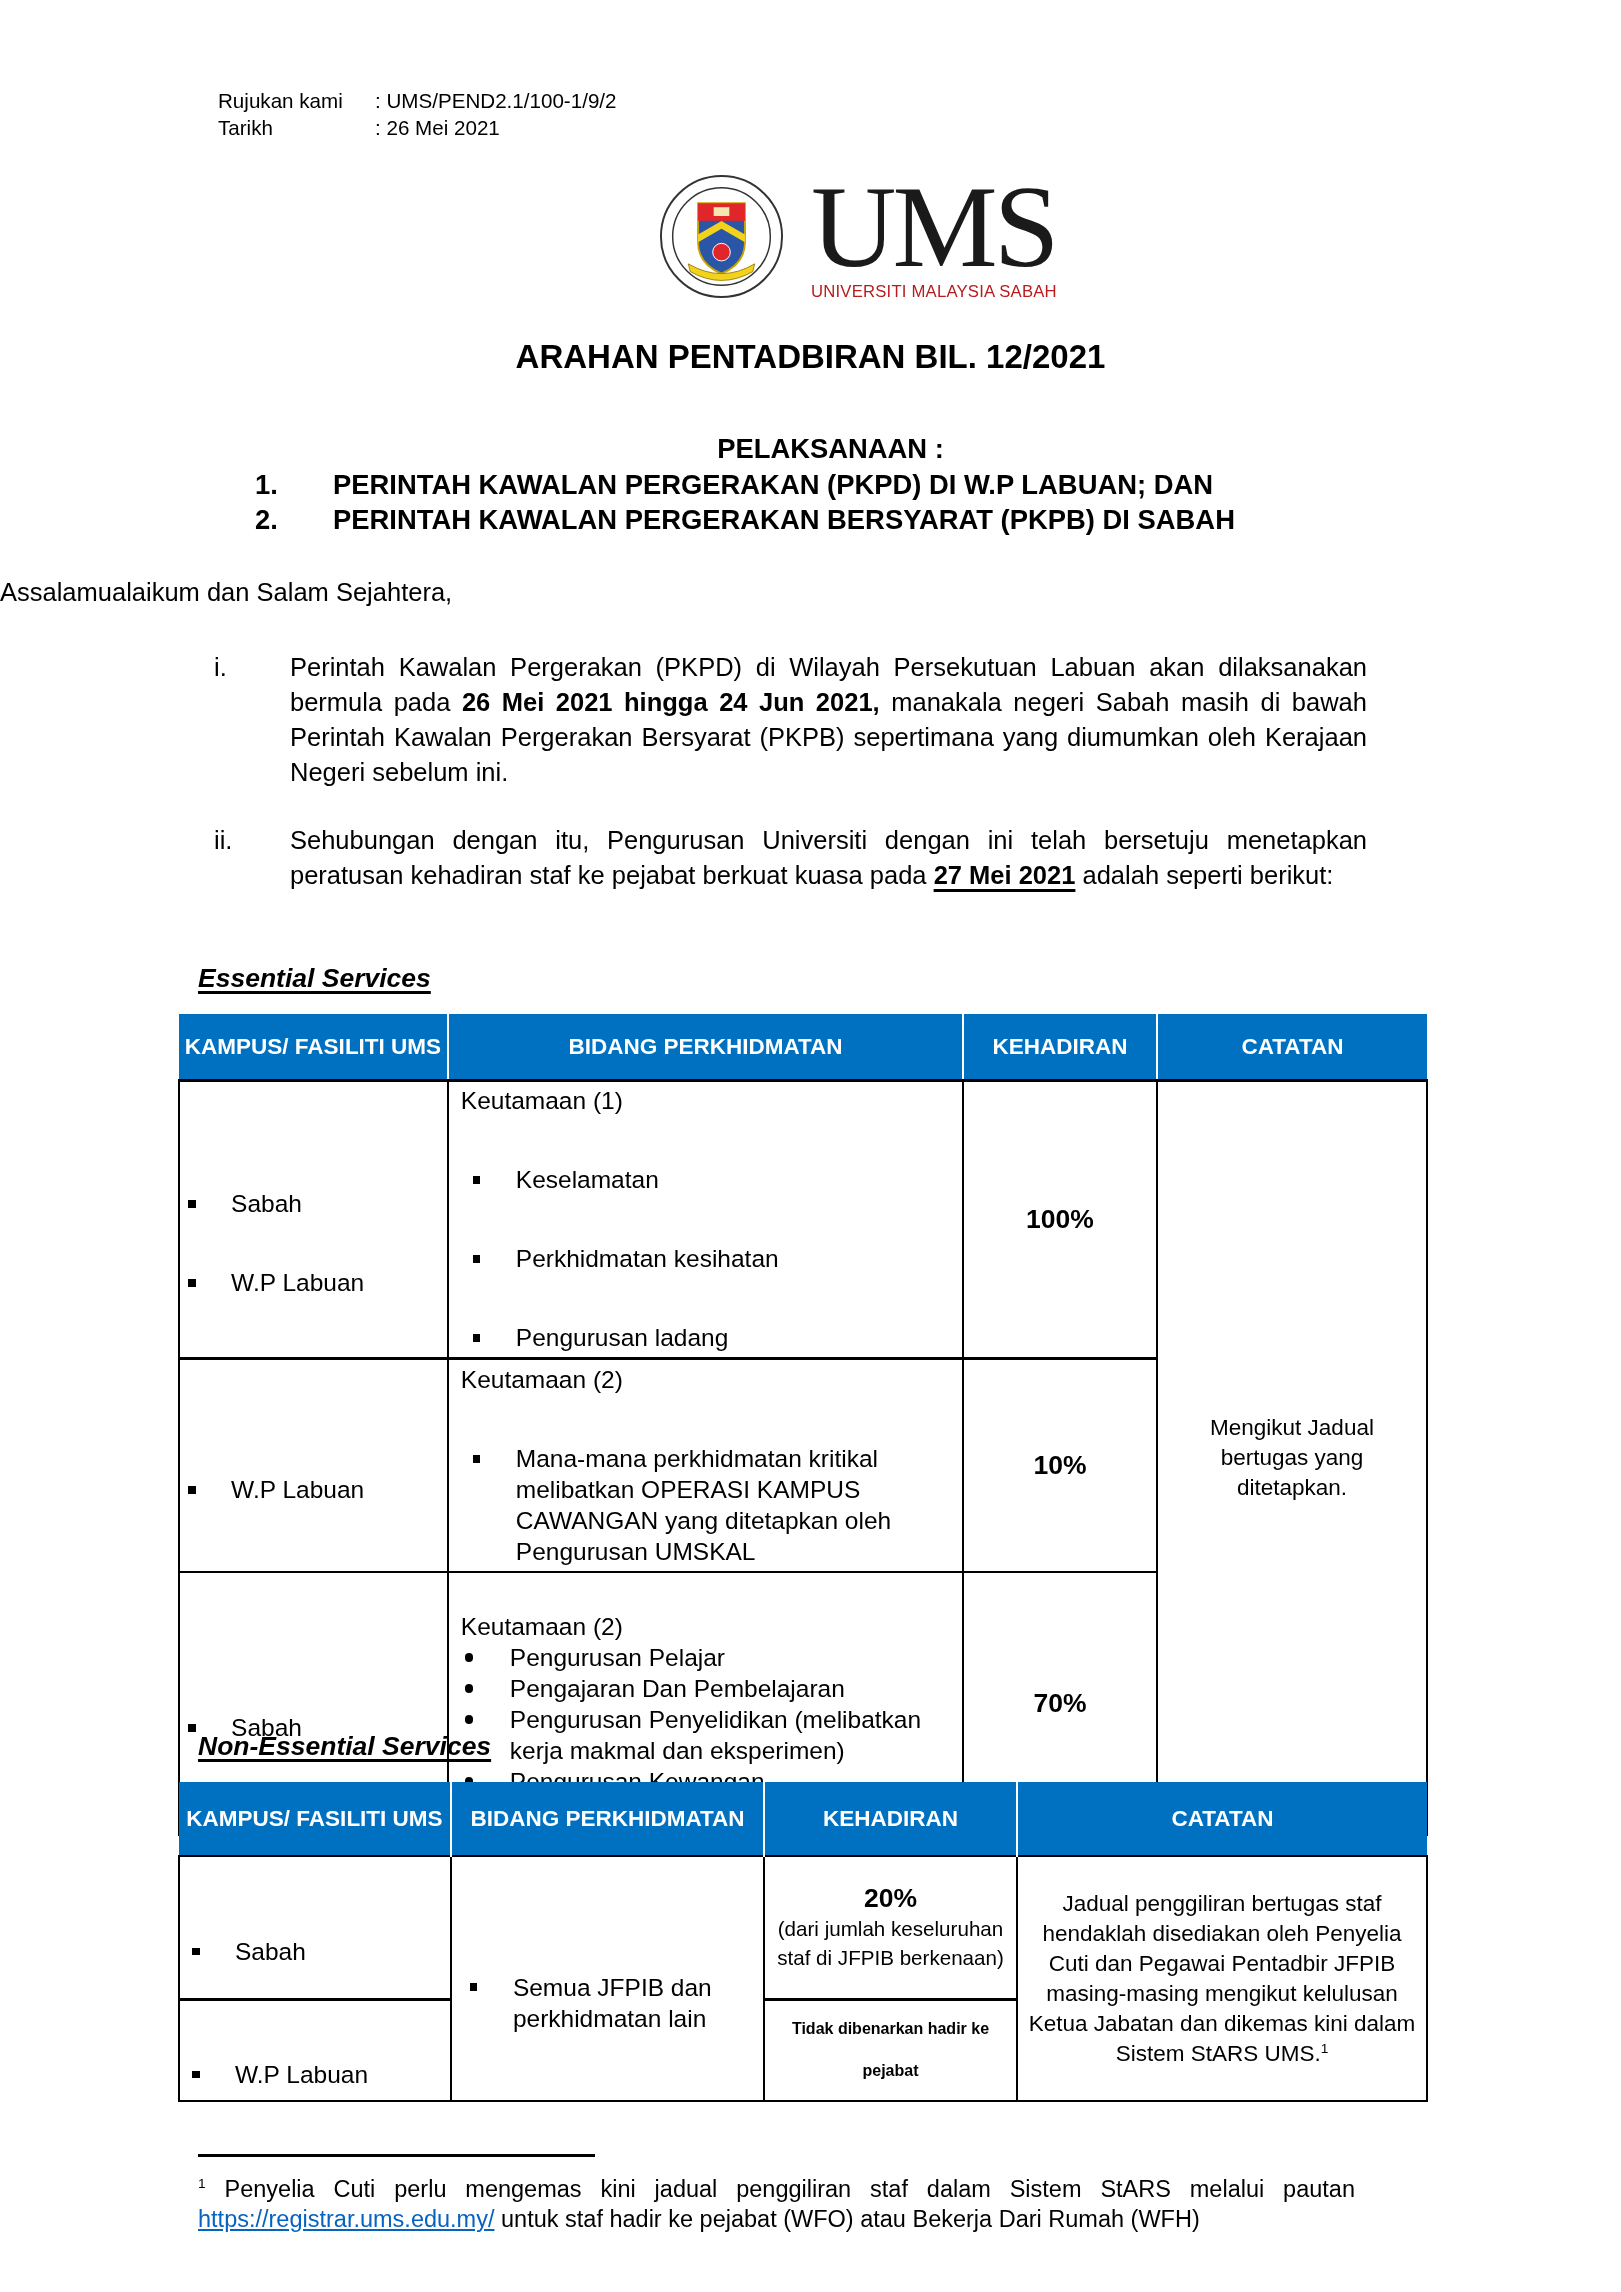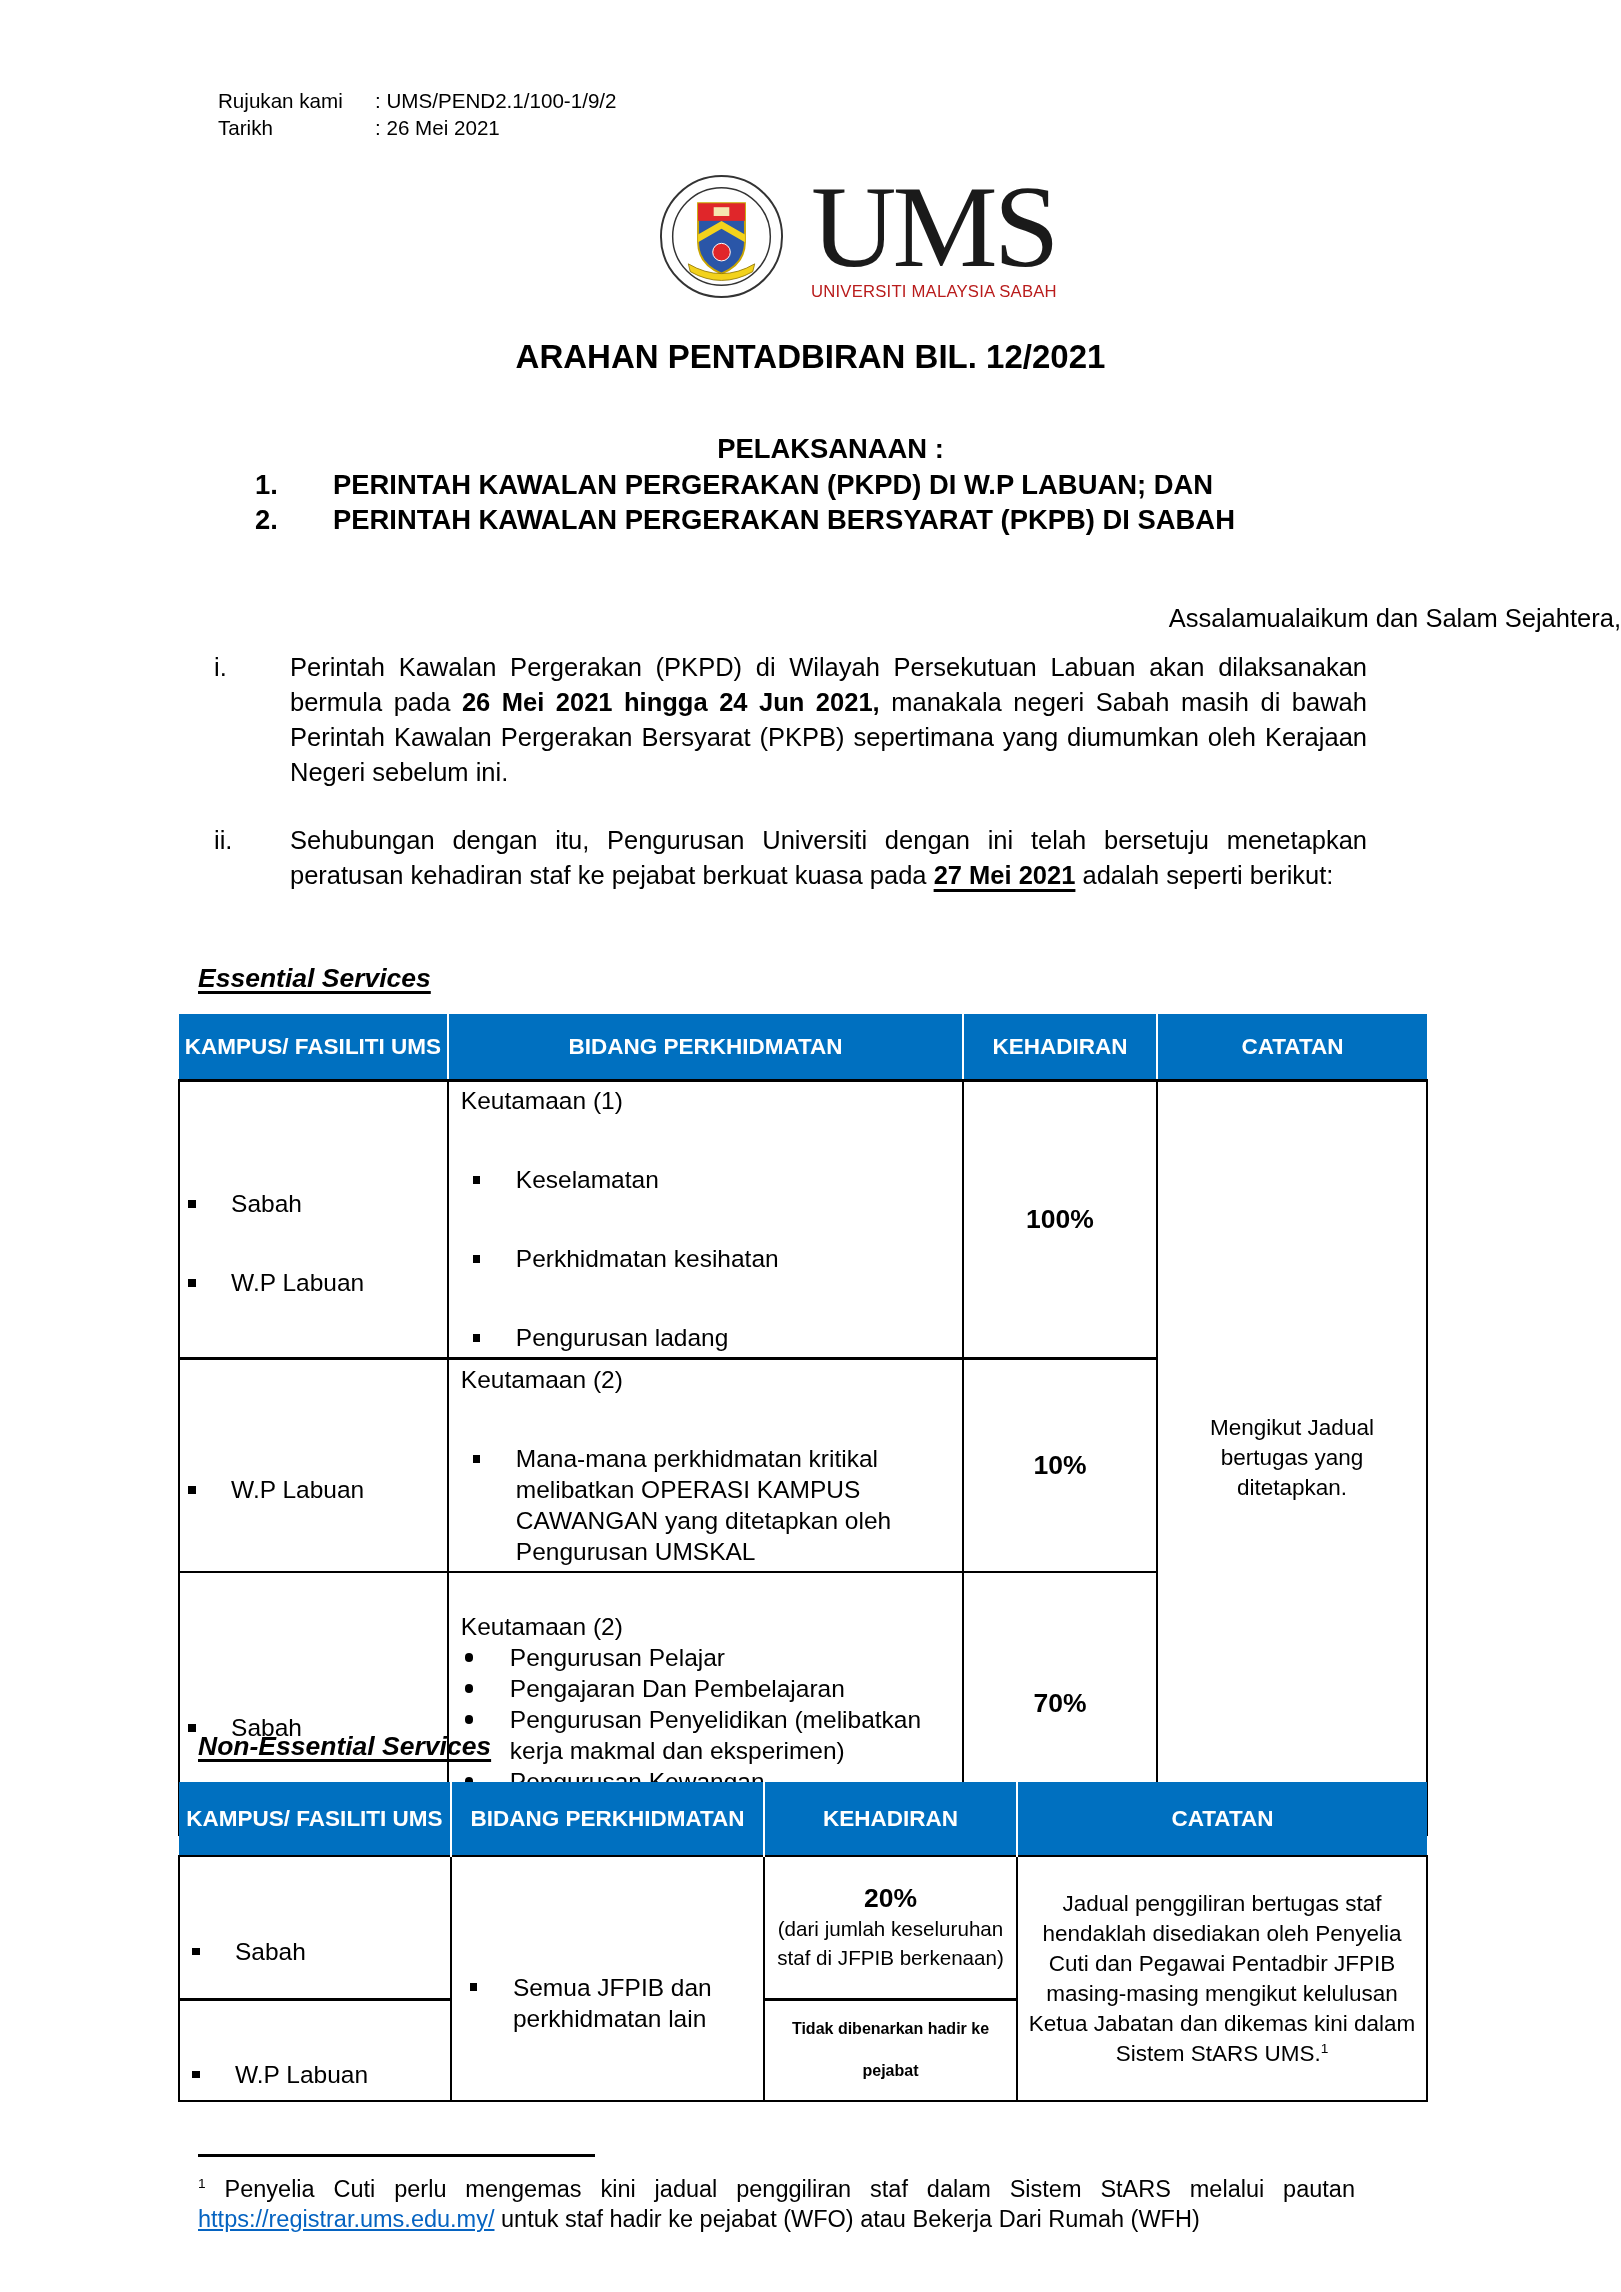--- a/index.html
+++ b/index.html
@@ -20,21 +20,21 @@
                      letter-spacing: -3.9px; color: #1a1a1a; transform: scaleX(1.02); transform-origin: left; }
     .wordmark .small { font-size: 16.7px; letter-spacing: 0.2px; color: #b91c1c; margin-top: 2px; }
 
     
     .title { left: 0; width: 1621px; top: 338px; text-align: center; font-weight: bold; font-size: 33px; }
     .sub { left: 196px; width: 1235px; font-weight: bold; font-size: 27.4px; line-height: 35px; }
     .sub-head { top: 431px; text-align: center; left: 0; width: 1621px; margin-left: 20px; }
     .num-item { display: flex; }
     .num-item .n { width: 78px; text-align: left; padding-left: 59px; box-sizing: content-box; }
     .num-item .t { width: 1029px; text-align: justify; text-align-last: left; }
-    .greet { top: 578px; left: 0; width: 1621px; text-align: right; font-size: 25.5px; margin-top: 26px; }
+    .greet { top: 578px; left: 0; width: 1621px; text-align: left; font-size: 25.5px; }
 
     
     .para { left: 214px; width: 1153px; font-size: 25.5px; line-height: 35px; display: flex; }
     .para .mark { width: 76px; flex: none; }
     .para .body { flex: 1; text-align: justify; }
     .u { text-decoration: underline; text-decoration-thickness: 2.9px; text-underline-offset: 4.9px; }
 
     .sec-head { left: 198px; font-size: 26.5px; font-weight: bold; font-style: italic;
                 text-decoration: underline; text-decoration-thickness: 2.9px; text-underline-offset: 3.9px; }
 

